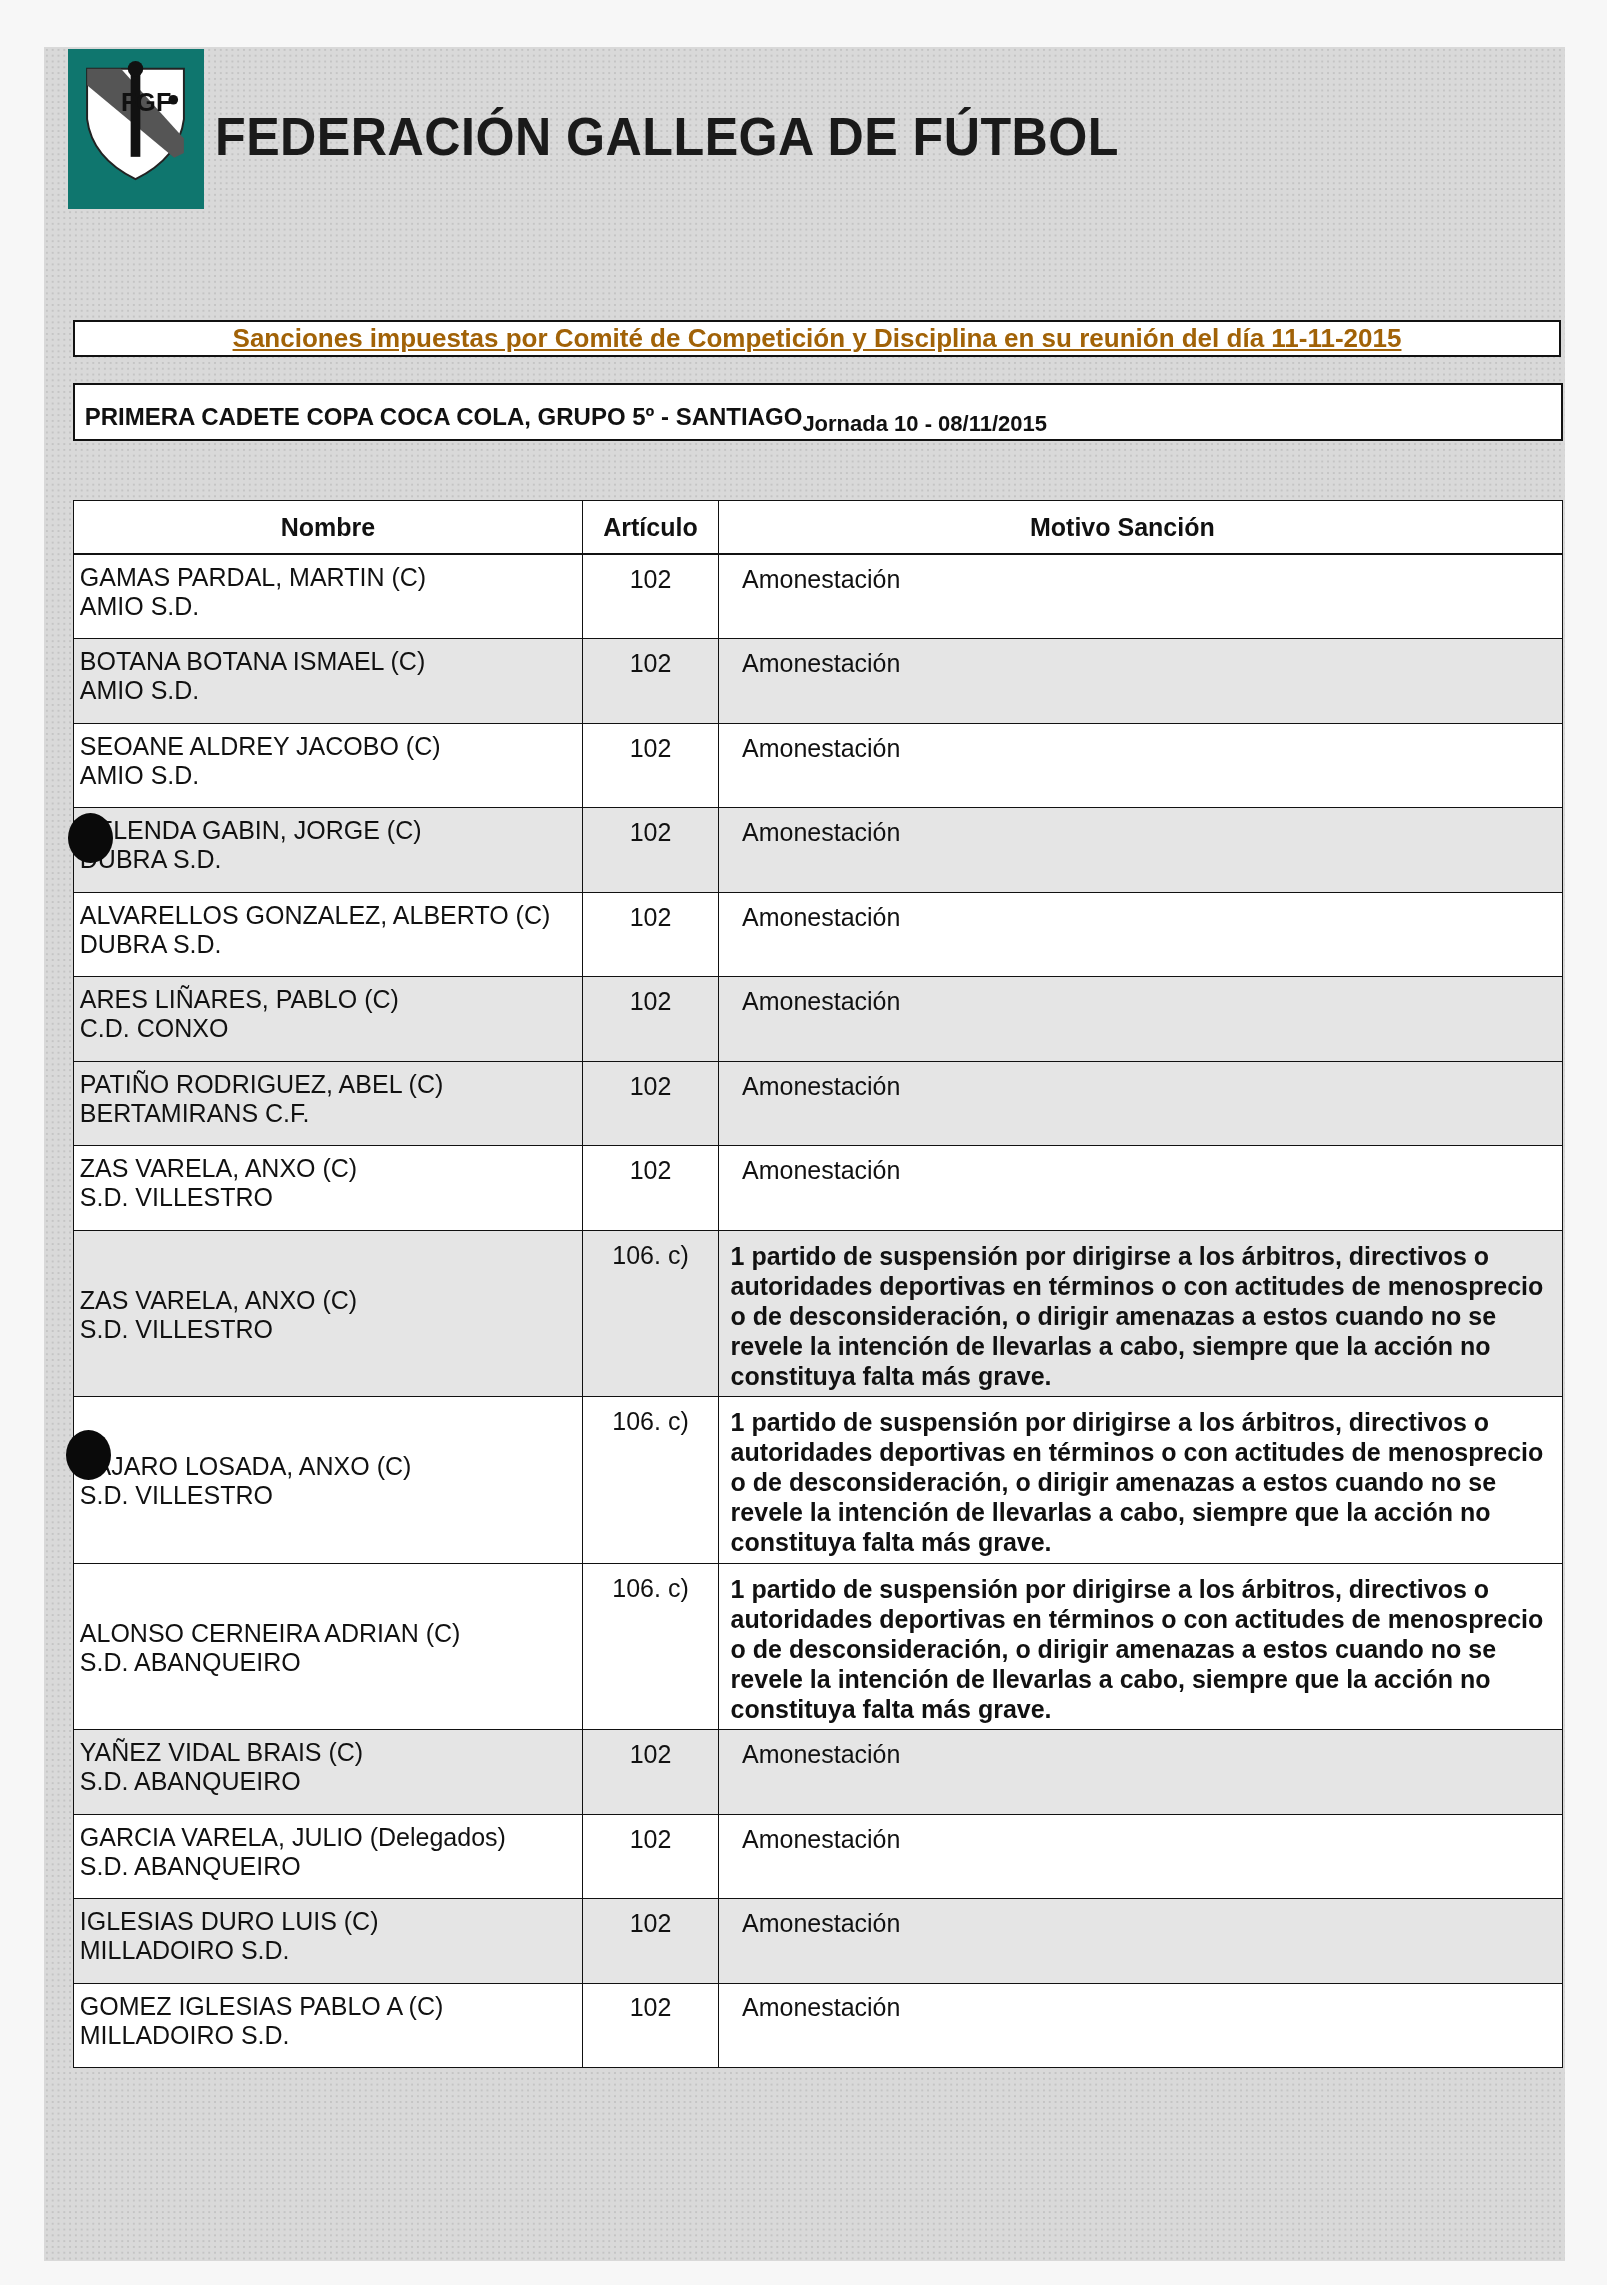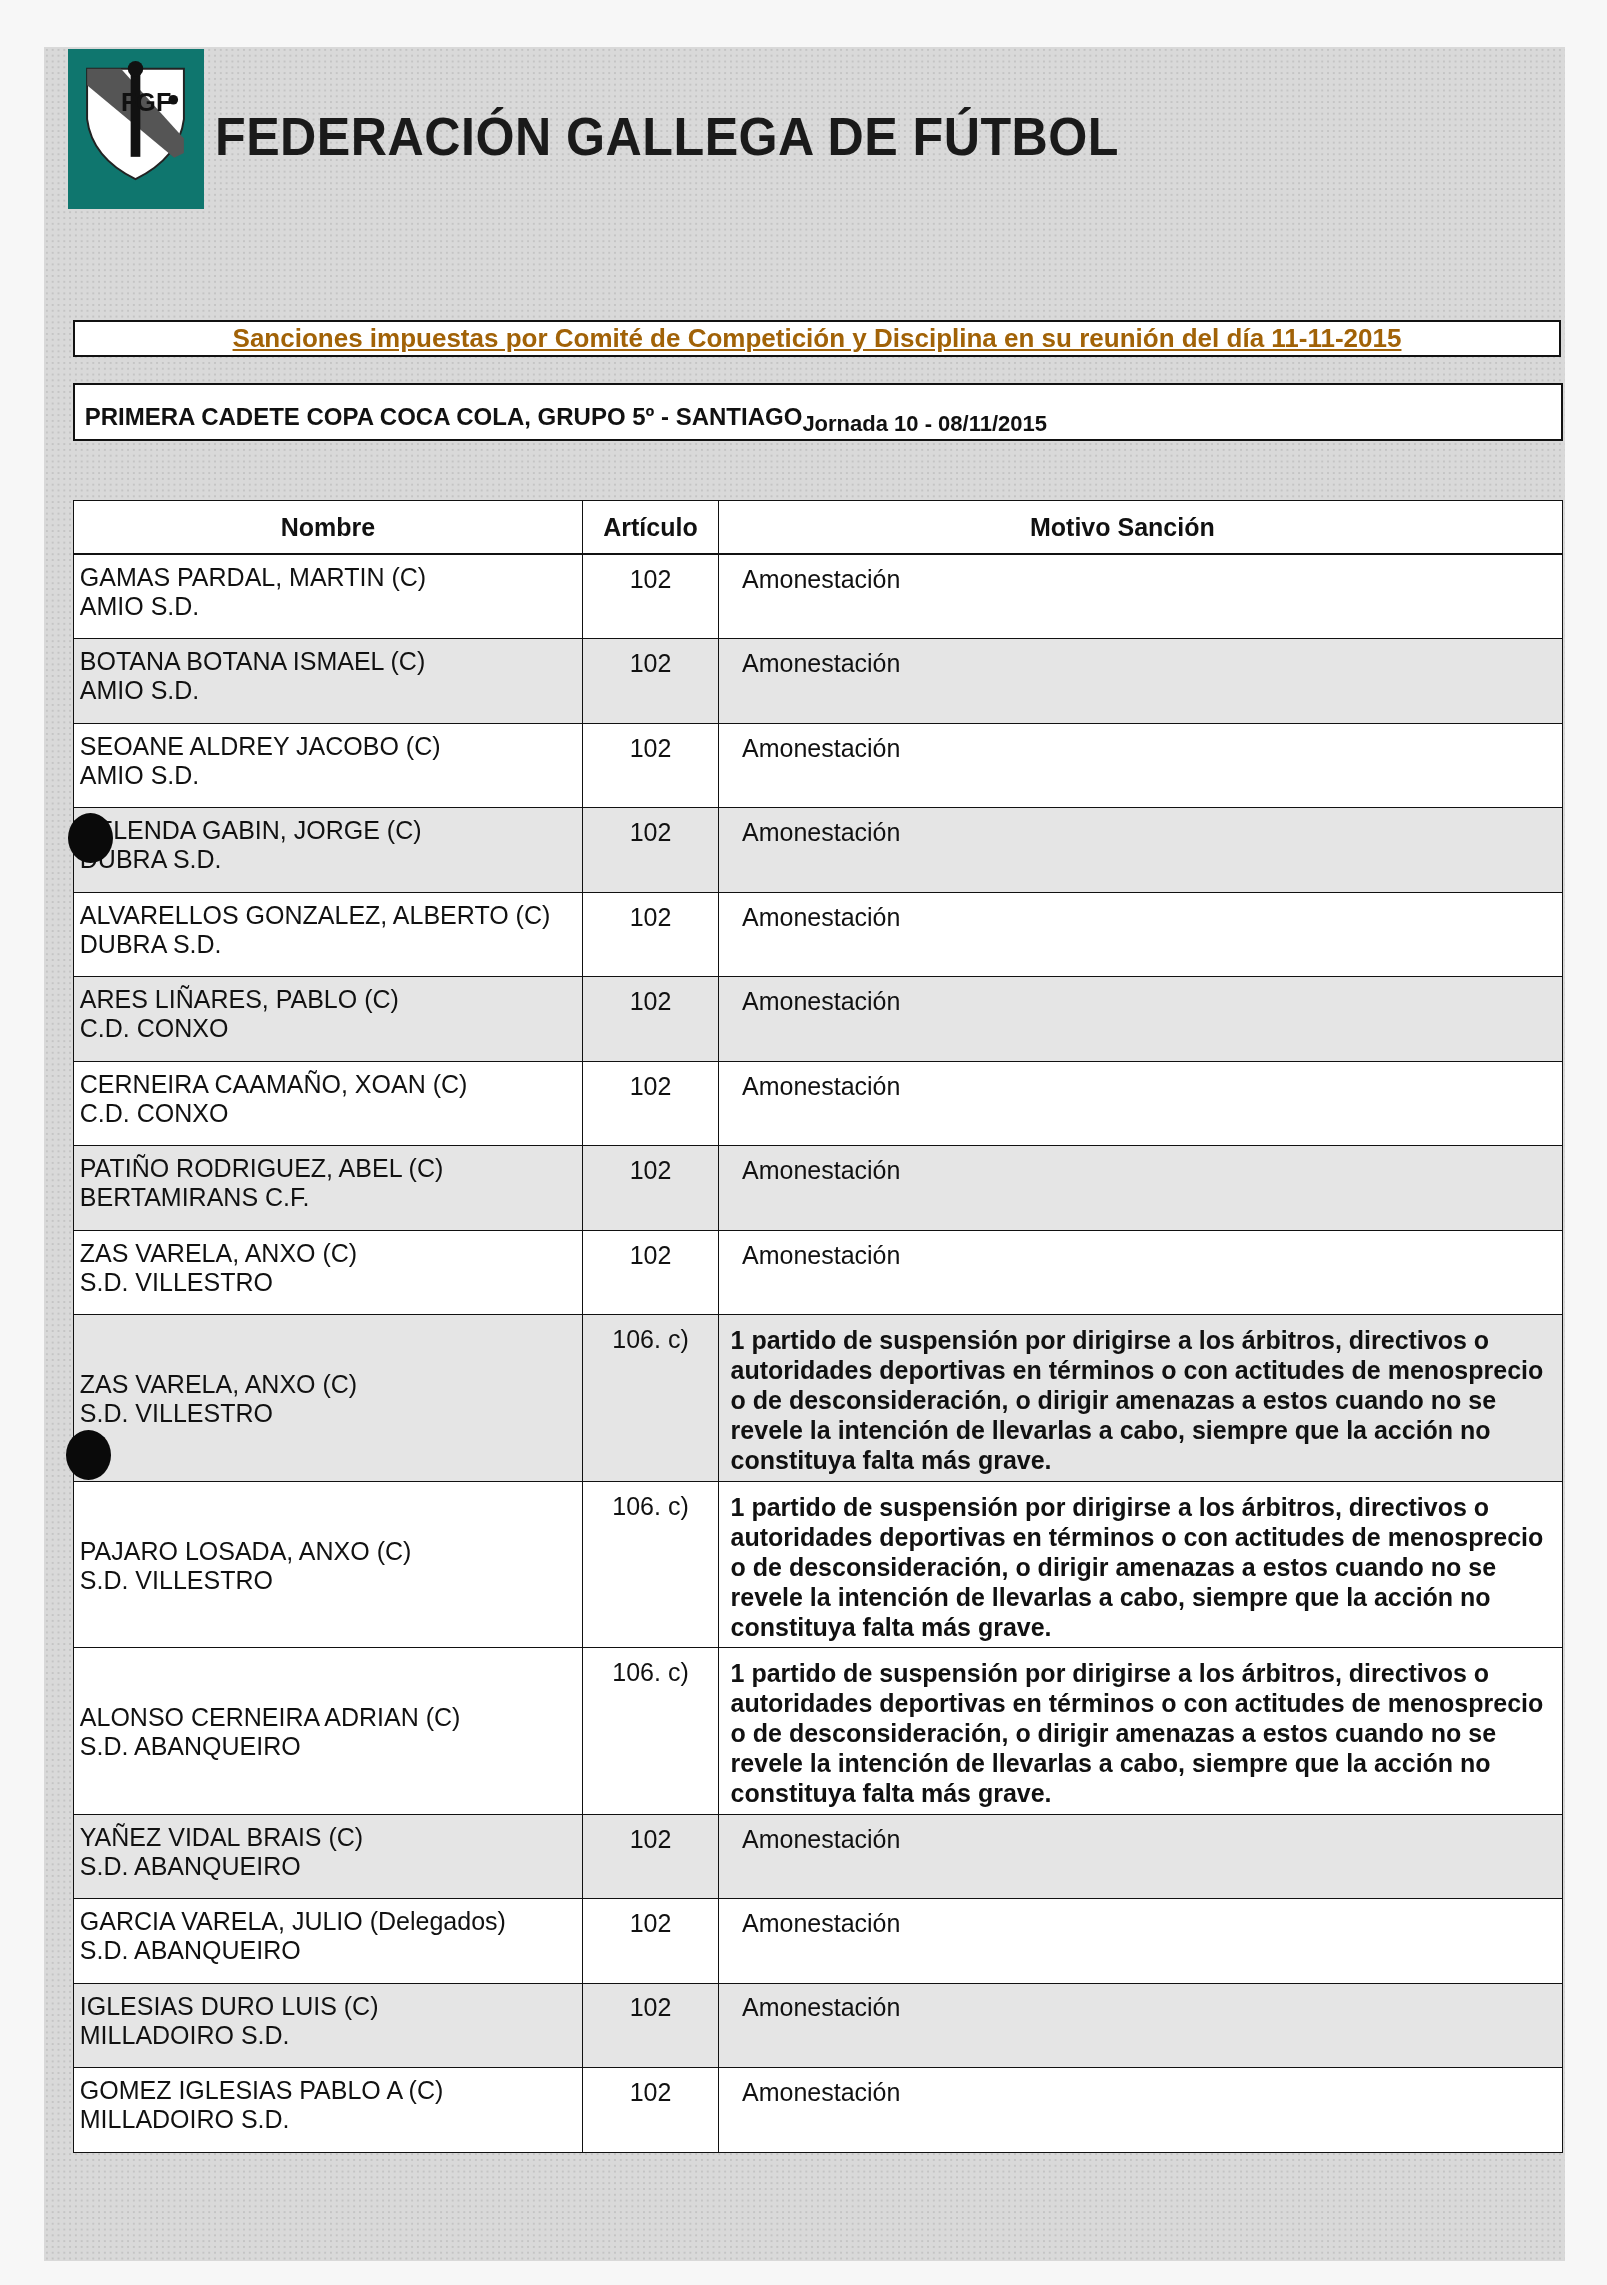--- a/index.html
+++ b/index.html
@@ -143,28 +143,20 @@
       <td class="motivo">Amonestación</td>
     </tr>
     <tr class="short alt">
       <td class="name">
           <span class="player">ARES LIÑARES, PABLO (C)</span>
           <span class="club">C.D. CONXO</span>
         </td>
       <td class="art">102</td>
       <td class="motivo">Amonestación</td>
     </tr>
-    <tr class="short">
-      <td class="name">
-          <span class="player">CERNEIRA CAAMAÑO, XOAN (C)</span>
-          <span class="club">C.D. CONXO</span>
-        </td>
-      <td class="art">102</td>
-      <td class="motivo">Amonestación</td>
-    </tr>
     <tr class="short alt">
       <td class="name">
           <span class="player">PATIÑO RODRIGUEZ, ABEL (C)</span>
           <span class="club">BERTAMIRANS C.F.</span>
         </td>
       <td class="art">102</td>
       <td class="motivo">Amonestación</td>
     </tr>
     <tr class="short">
       <td class="name">

